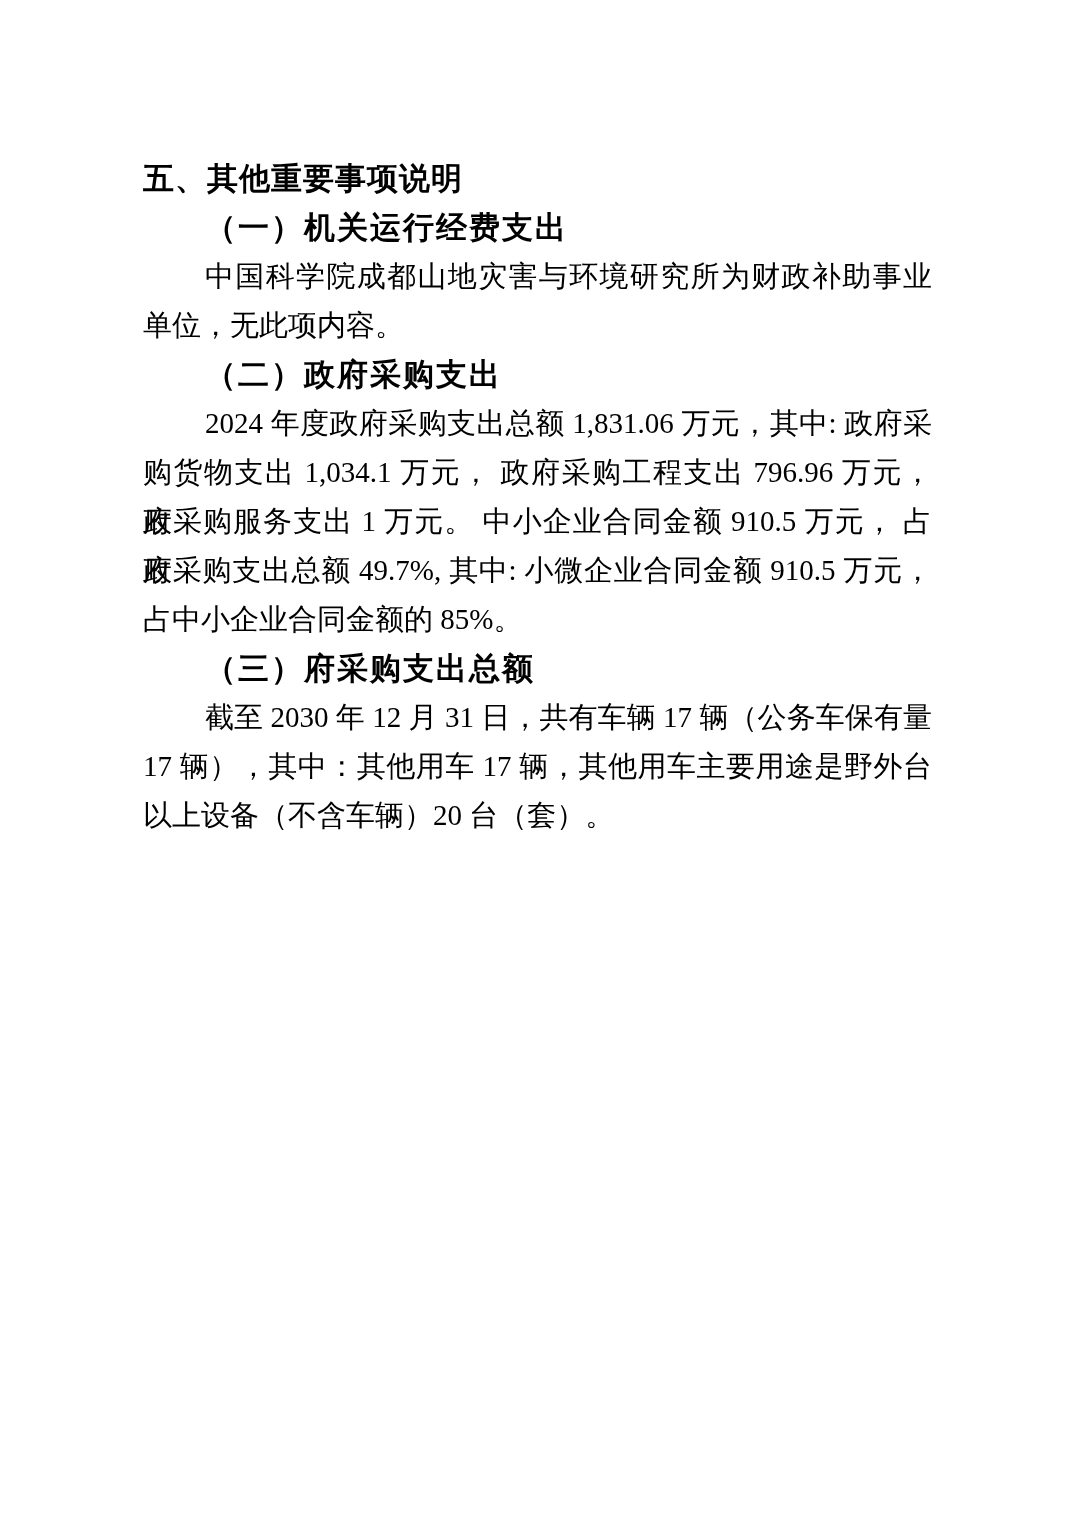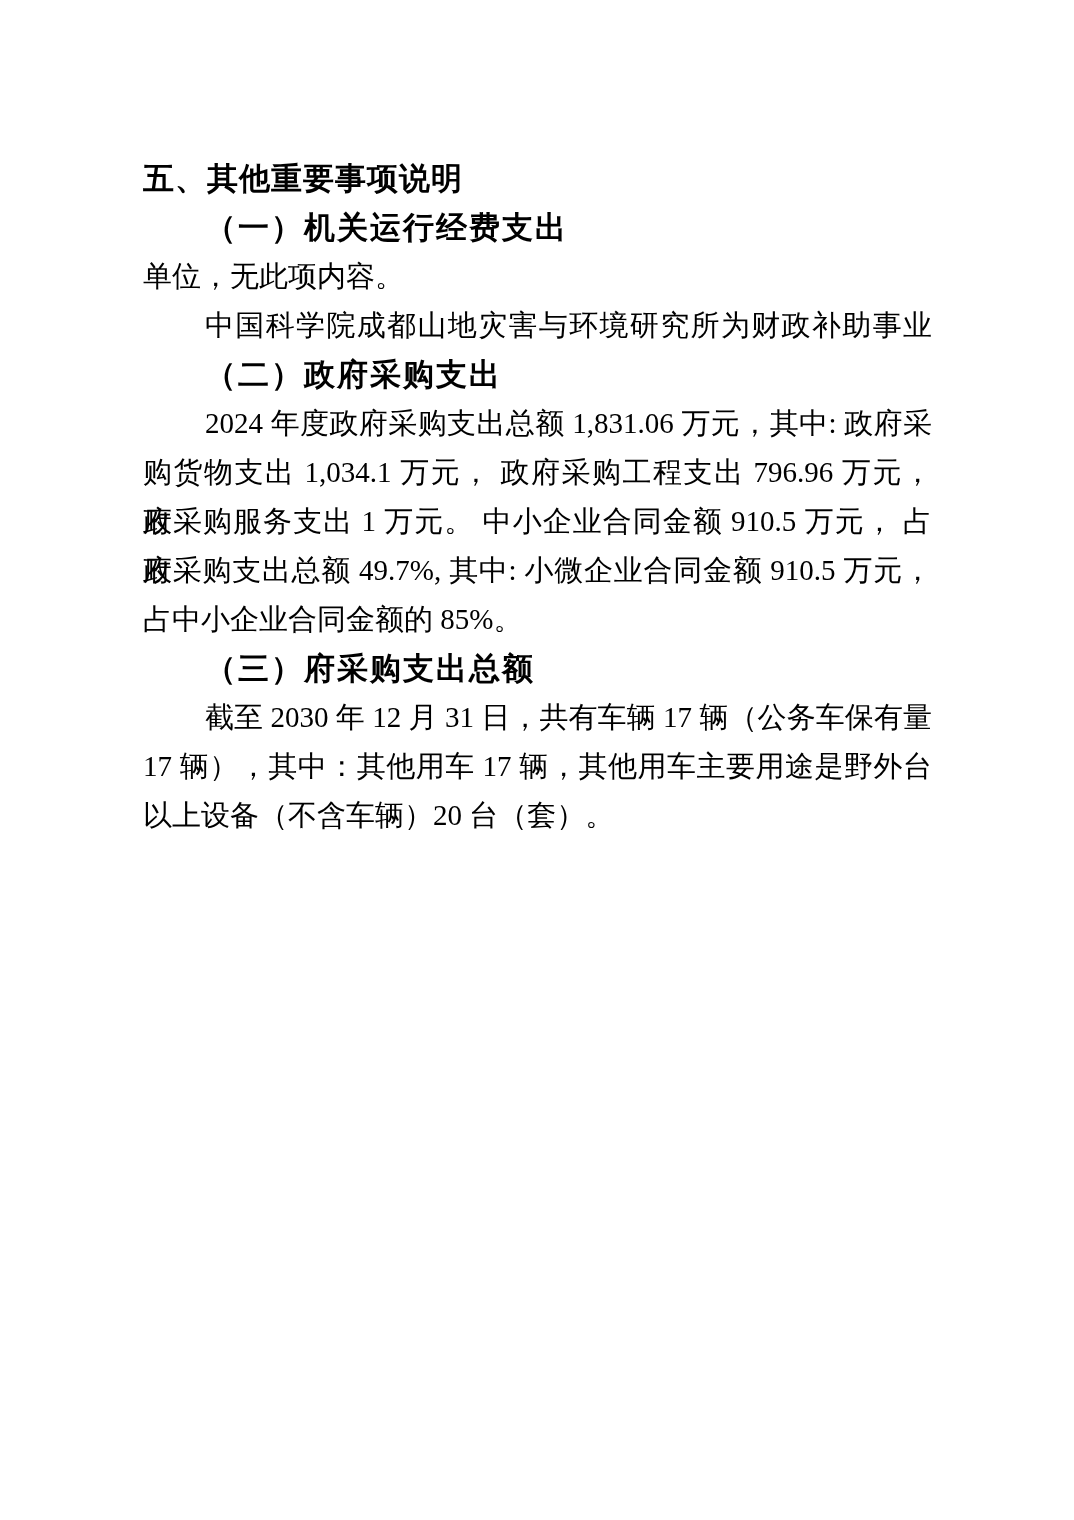--- a/index.html
+++ b/index.html
@@ -71,22 +71,22 @@
 </style>
 </head>
 <body>
 
 <div class="page">
   <div class="content">
 
     <h1 class="main-heading">五、其他重要事项说明</h1>
 
     <h2 class="sub-heading">（一）机关运行经费支出</h2>
+    <div class="line indent-first">中国科学院成都山地灾害与环境研究所为财政补助事业</div>
     <div class="line para-end">单位，无此项内容。</div>
-    <div class="line indent-first">中国科学院成都山地灾害与环境研究所为财政补助事业</div>
 
     <h2 class="sub-heading">（二）政府采购支出</h2>
     <div class="line indent-first">2024 年度政府采购支出总额 1,831.06 万元，其中: 政府采</div>
     <div class="line">购货物支出 1,034.1 万元， 政府采购工程支出 796.96 万元， 政</div>
     <div class="line">府采购服务支出 1 万元。 中小企业合同金额 910.5 万元， 占政</div>
     <div class="line">府采购支出总额 49.7%, 其中: 小微企业合同金额 910.5 万元，</div>
     <div class="line para-end">占中小企业合同金额的 85%。</div>
 
     <h2 class="sub-heading">（三）府采购支出总额</h2>
     <div class="line indent-first">截至 2030 年 12 月 31 日，共有车辆 17 辆（公务车保有量</div>

